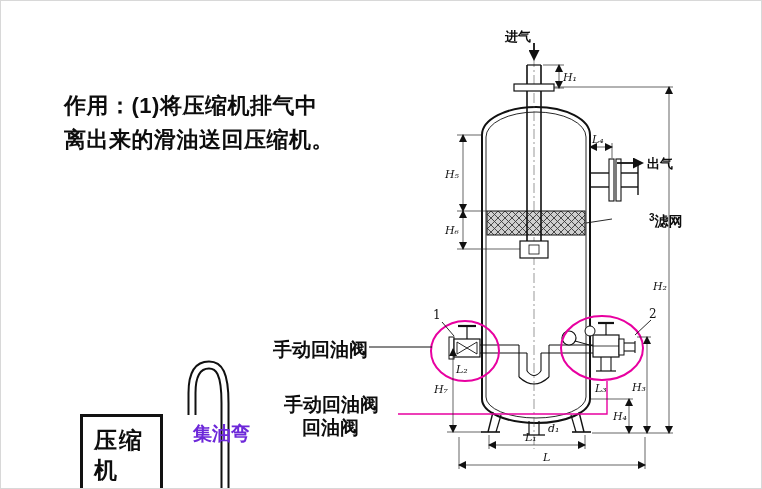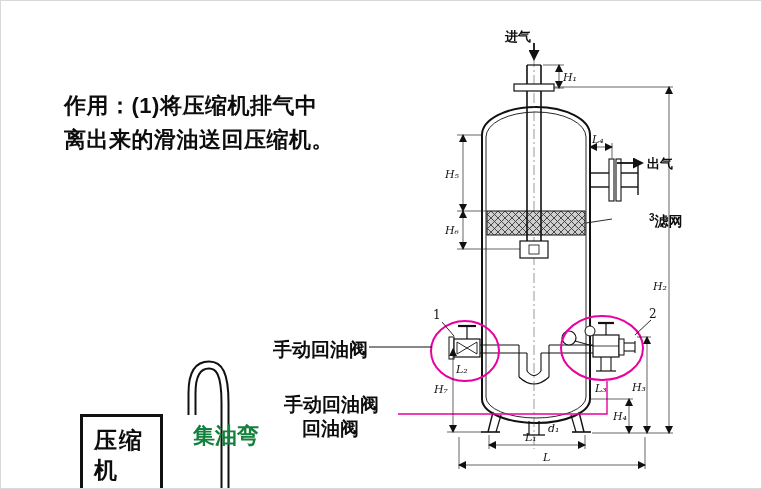--- a/index.html
+++ b/index.html
@@ -9,22 +9,22 @@
     font-family:"Liberation Sans","DejaVu Sans",sans-serif;color:#0d0d0d;
   }
   .abs{position:absolute;}
   .intro{left:63px;top:88px;font-size:22px;line-height:34px;font-weight:600;letter-spacing:.5px;white-space:nowrap;}
   .notice{left:63px;top:212px;font-size:22px;line-height:34px;font-weight:600;letter-spacing:.5px;white-space:nowrap;}
   .kw-red{color:#e60000;font-weight:800;}
   .bold{font-weight:800;}
   .lbl{white-space:nowrap;font-weight:600;}
   .lbl-manual{left:272px;top:336px;font-size:19px;}
   .lbl-float{left:283px;top:392px;font-size:19px;line-height:24px;}
-  .lbl-float .l2{margin-left:18px;}
-  .lbl-trap{left:192px;top:420px;font-size:22px;color:#15803d;font-weight:800;}
+  .lbl-float .l2{margin-left:18px;font-family:Liberation Mono, monospace;}
+  .lbl-trap{left:192px;top:420px;font-size:19px;color:#6d28d9;font-weight:800;}
   .lbl-inlet{left:504px;top:27px;font-size:13px;font-weight:700;}
   .lbl-outlet{left:646px;top:154px;font-size:13px;font-weight:700;}
   .lbl-filter{left:648px;top:211px;font-size:14px;font-weight:700;}
   .lbl-filter .no{font-size:10px;vertical-align:5px;font-weight:600;}
   .comp-box{
     left:79px;top:413px;width:66px;height:80px;border:3px solid #111;
     font-size:23px;font-weight:700;line-height:30px;padding:8px 0 0 11px;
     letter-spacing:2px;box-sizing:content-box;
   }
   svg.draw{position:absolute;left:0;top:0;}

